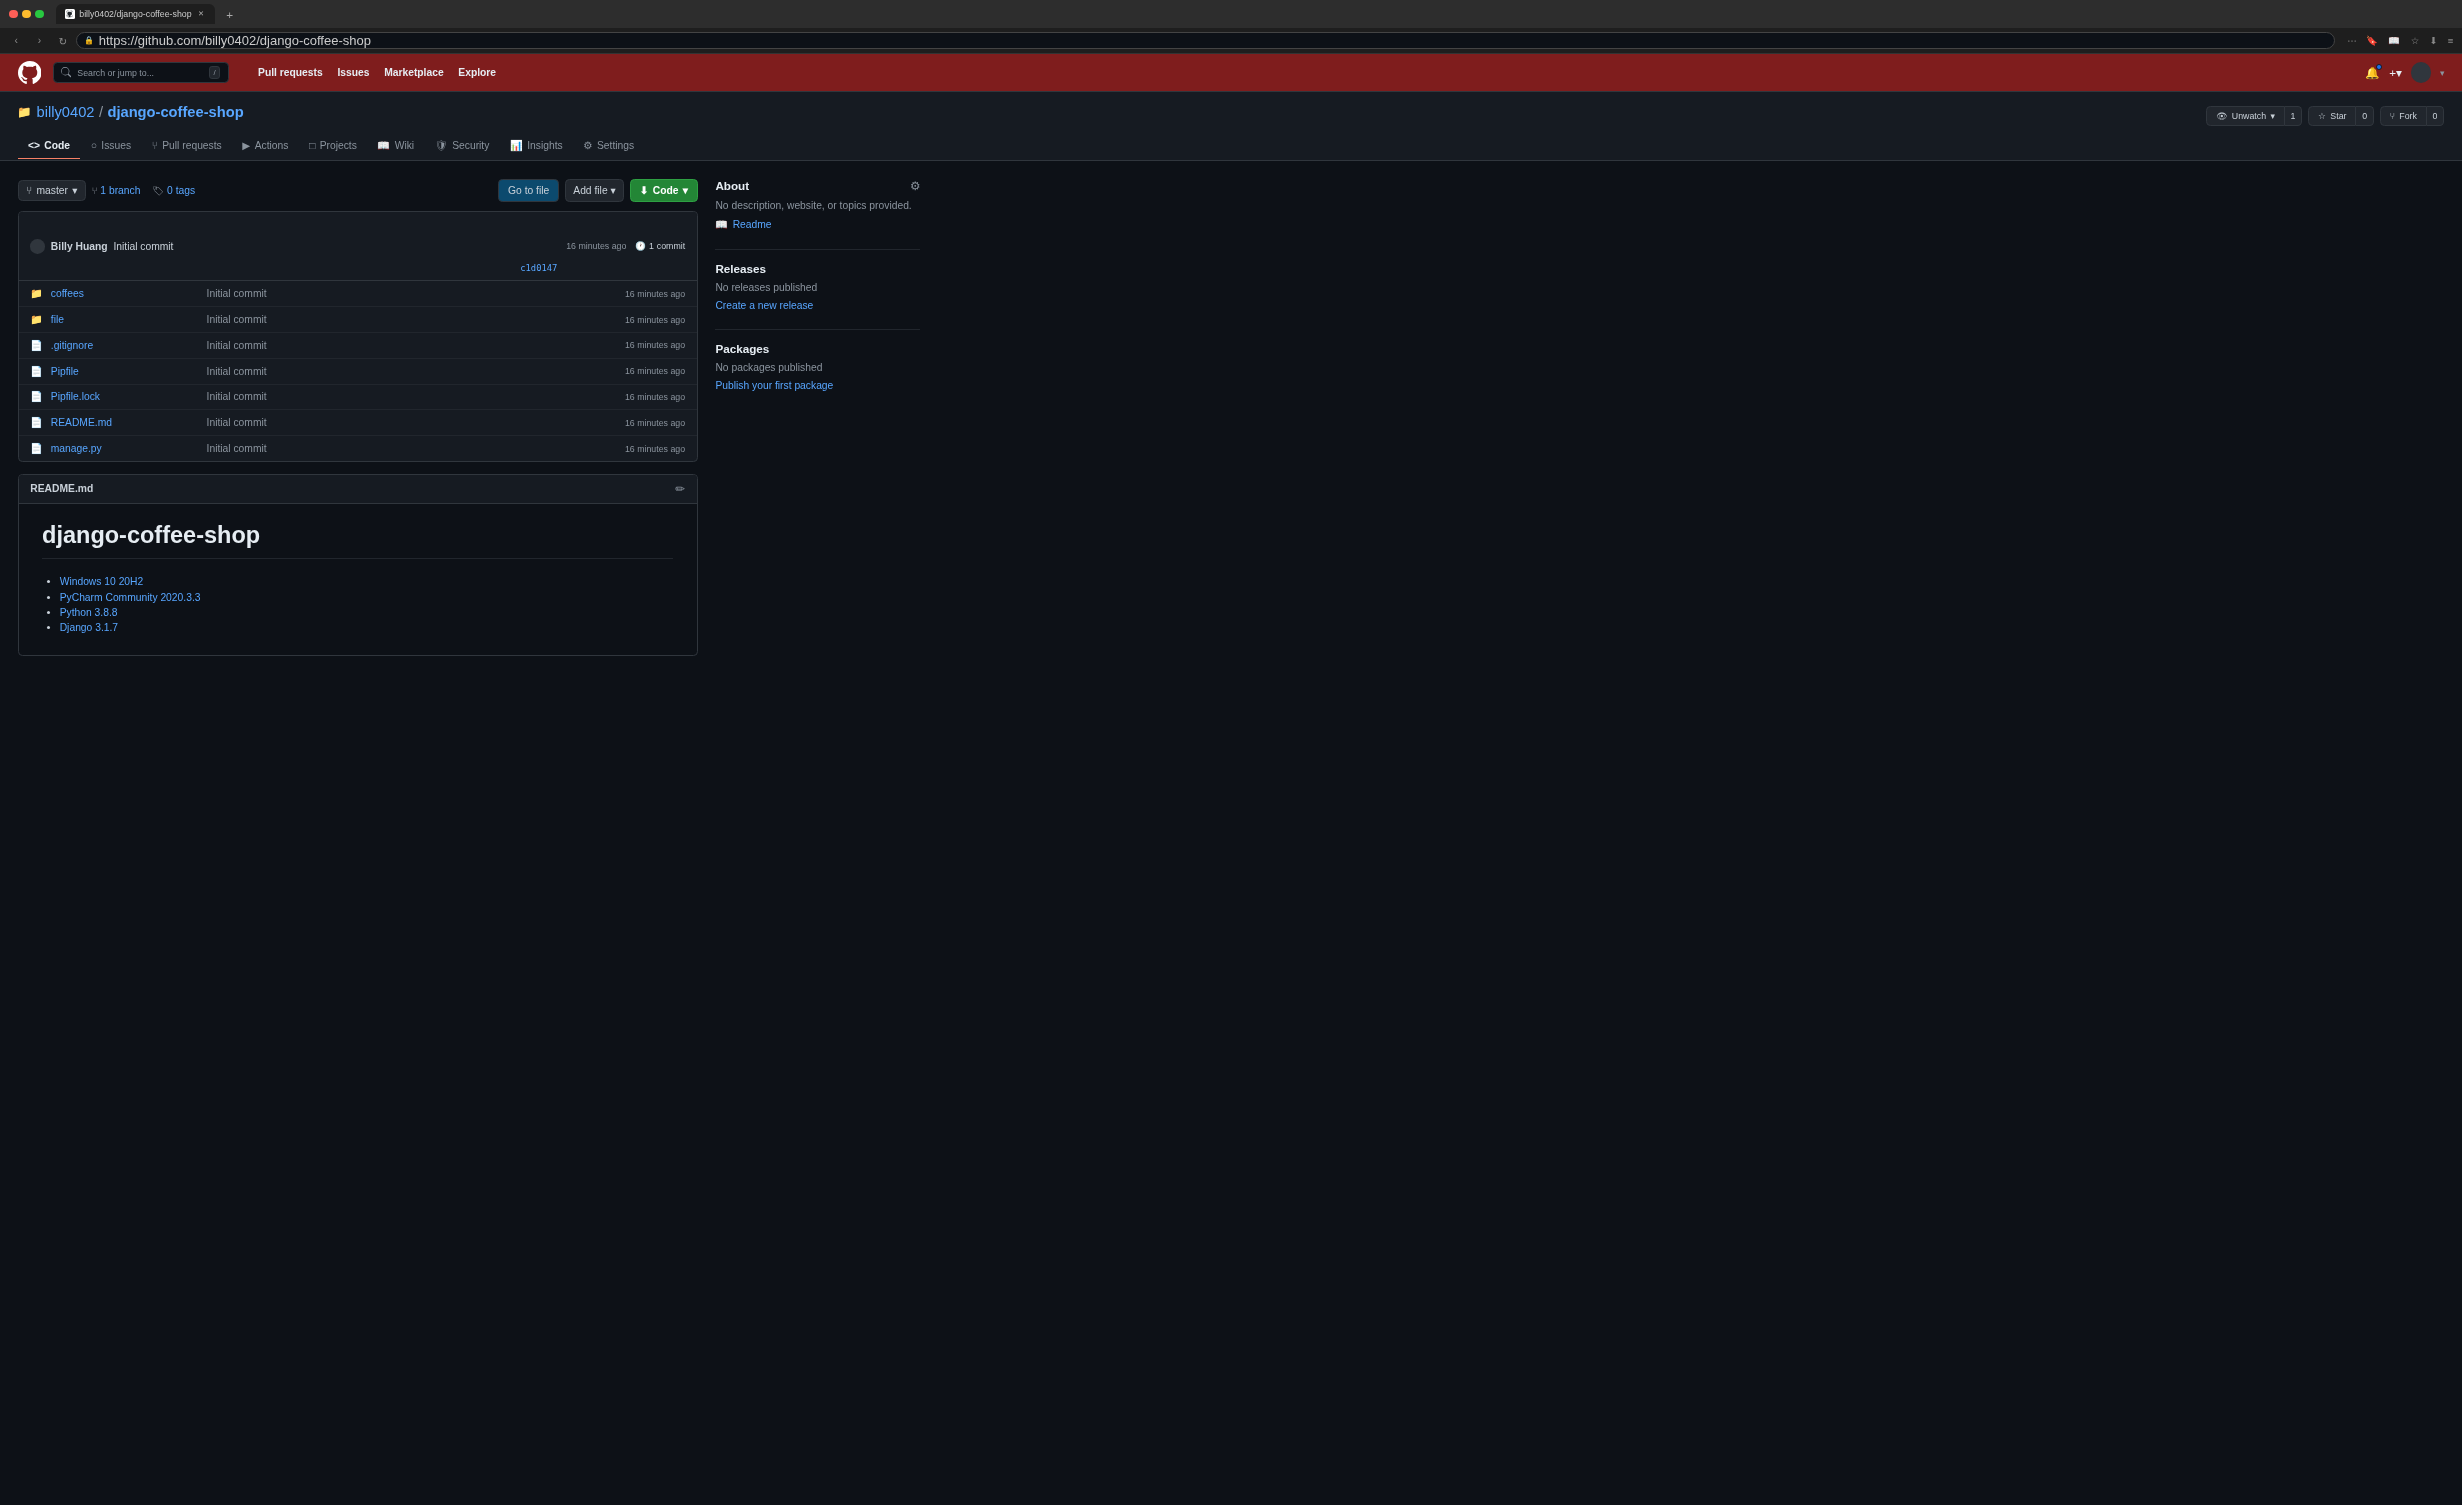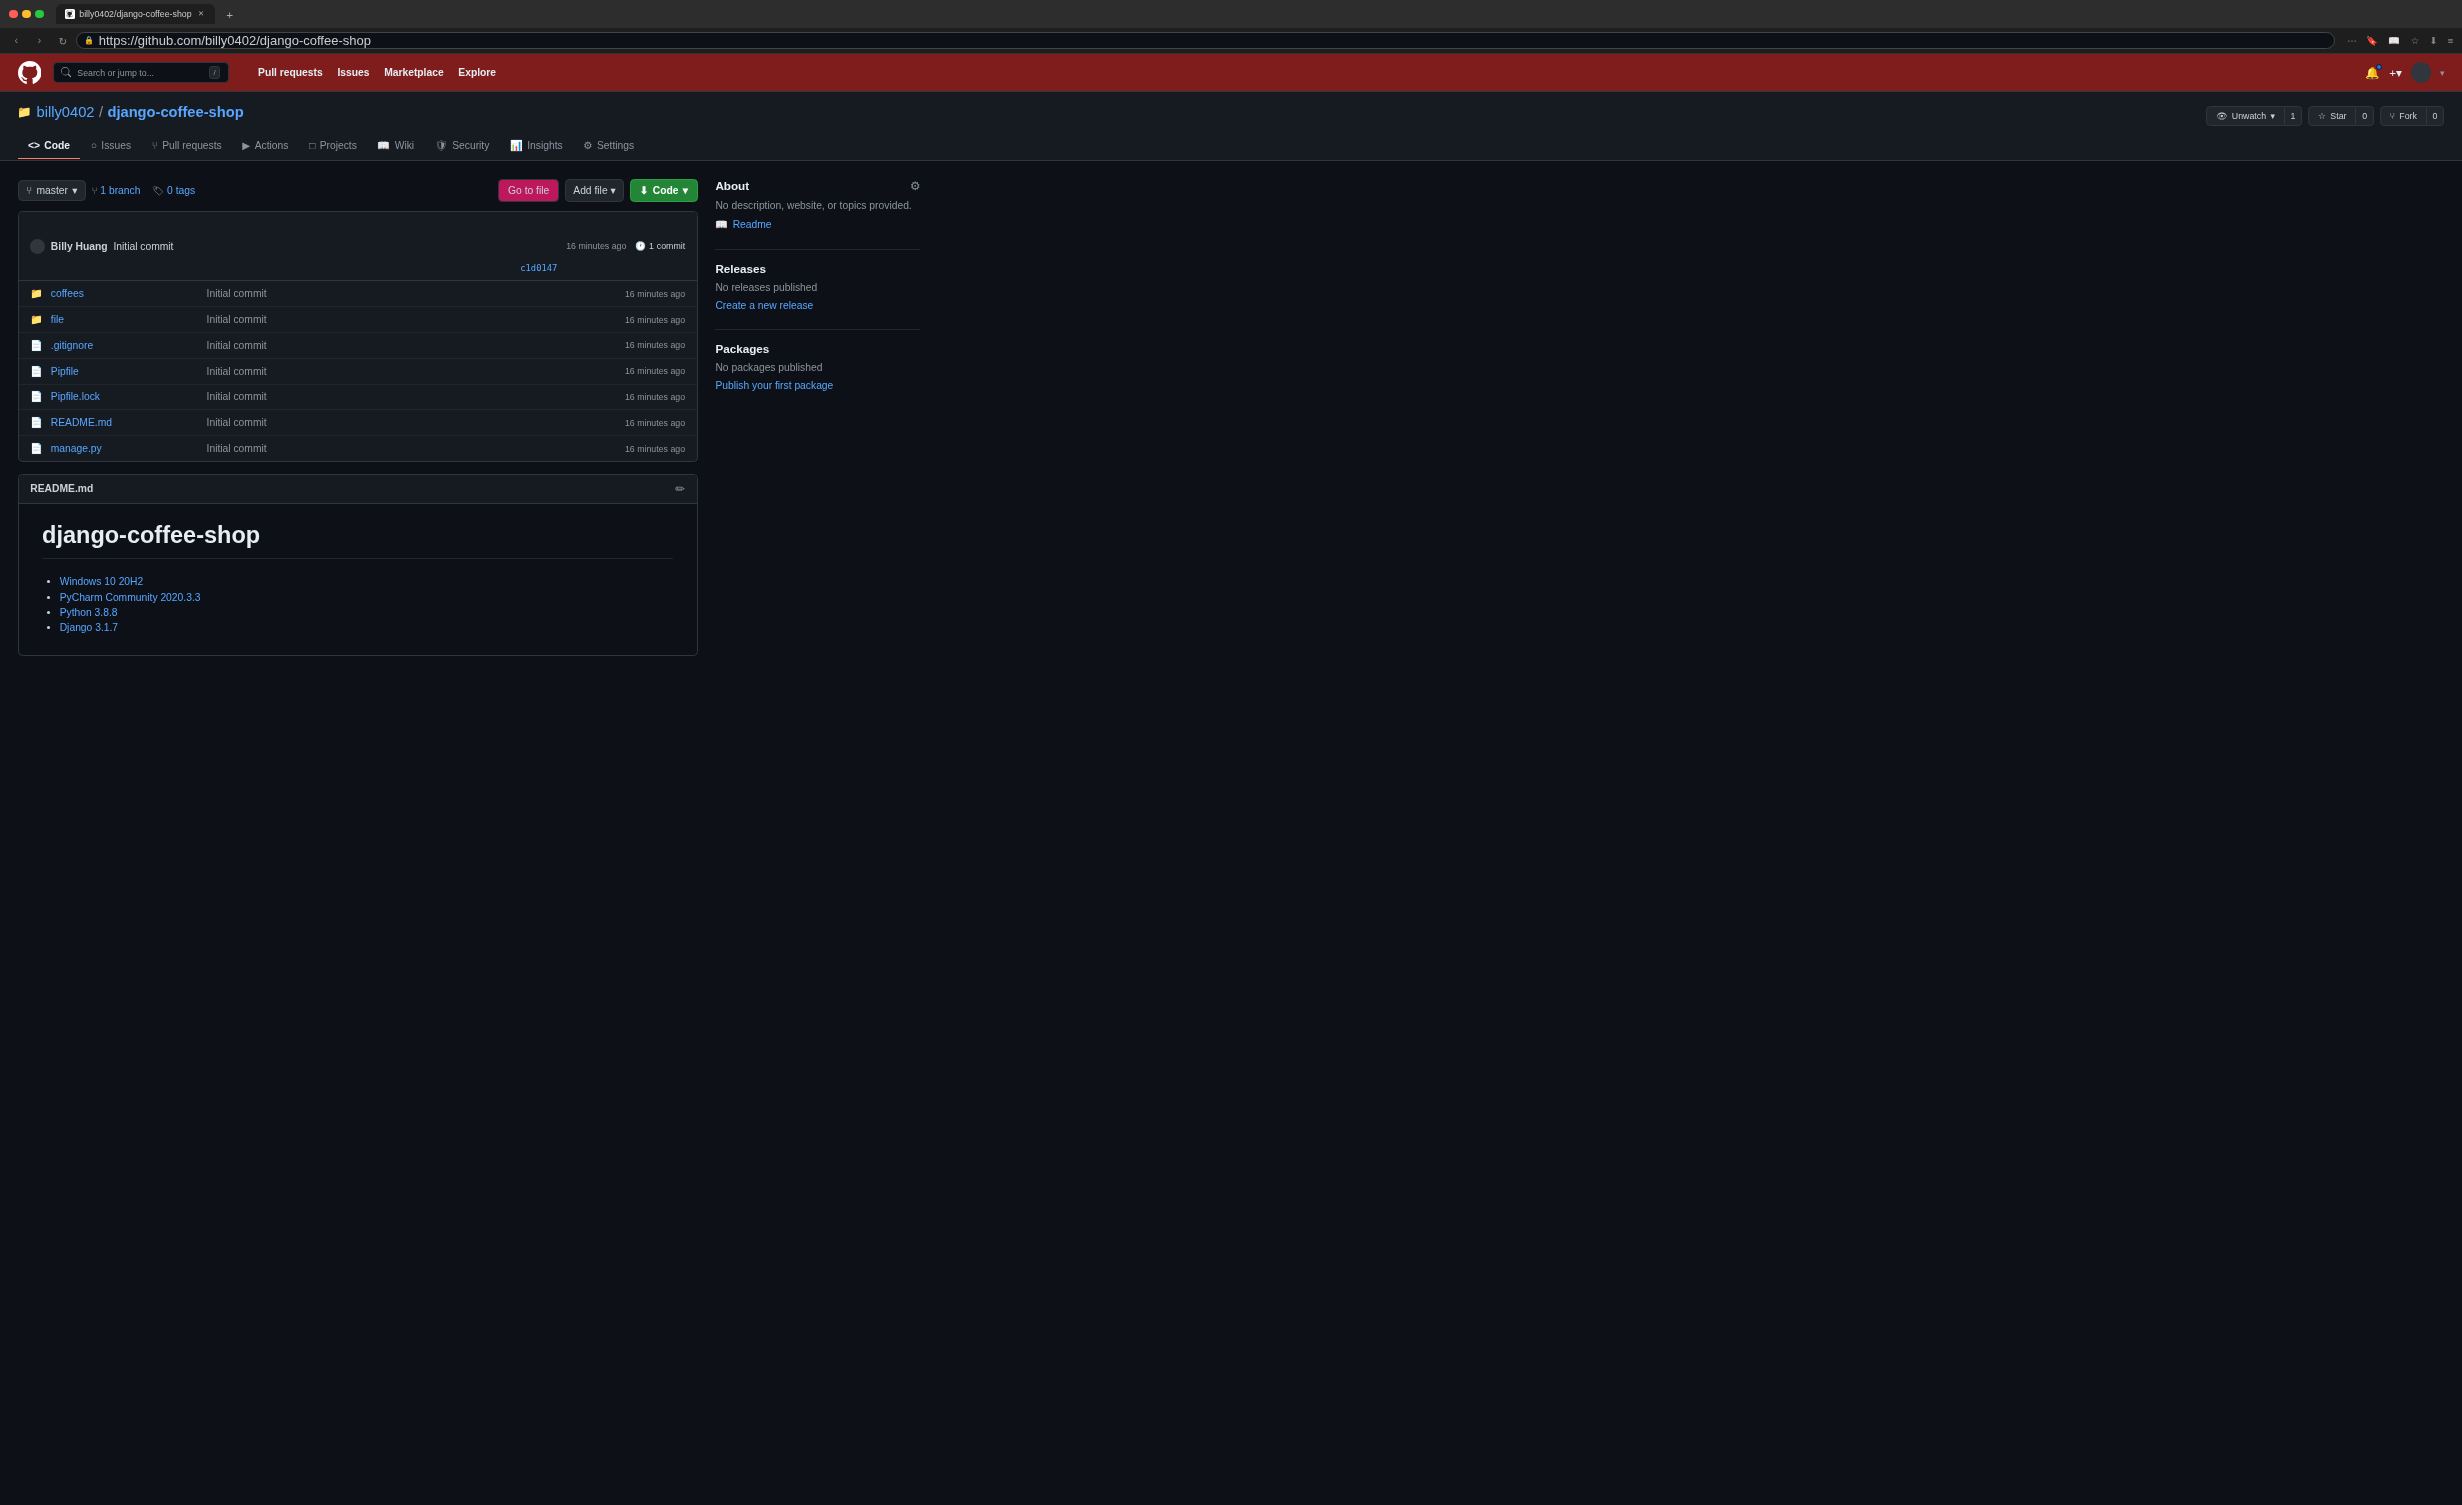--- a/index.html
+++ b/index.html
@@ -346,21 +346,21 @@
       cursor: pointer;
     }
     .branch-meta-icon { color: #8b949e; font-size: 9.5px; }
     .file-actions {
       margin-left: auto;
       display: flex;
       align-items: center;
       gap: 5.9px;
     }
     .goto-file-btn {
-      background: #be185d;
+      background: #0c4a6e;
       border: 0.7px solid #30363d;
       border-radius: 4.4px;
       color: #c9d1d9;
       font-size: 10.3px;
       padding: 3.7px 8.8px;
       cursor: pointer;
       height: 23.5px;
       display: flex;
       align-items: center;
     }

